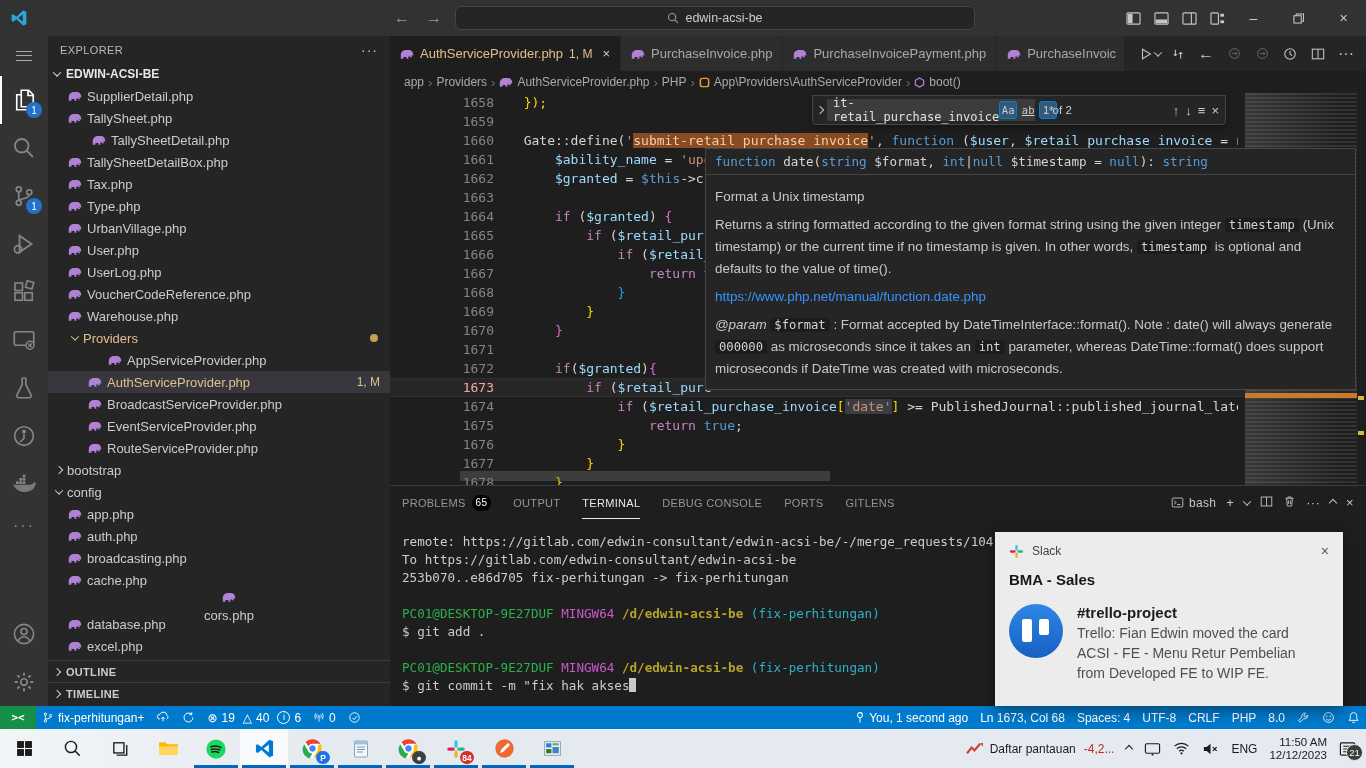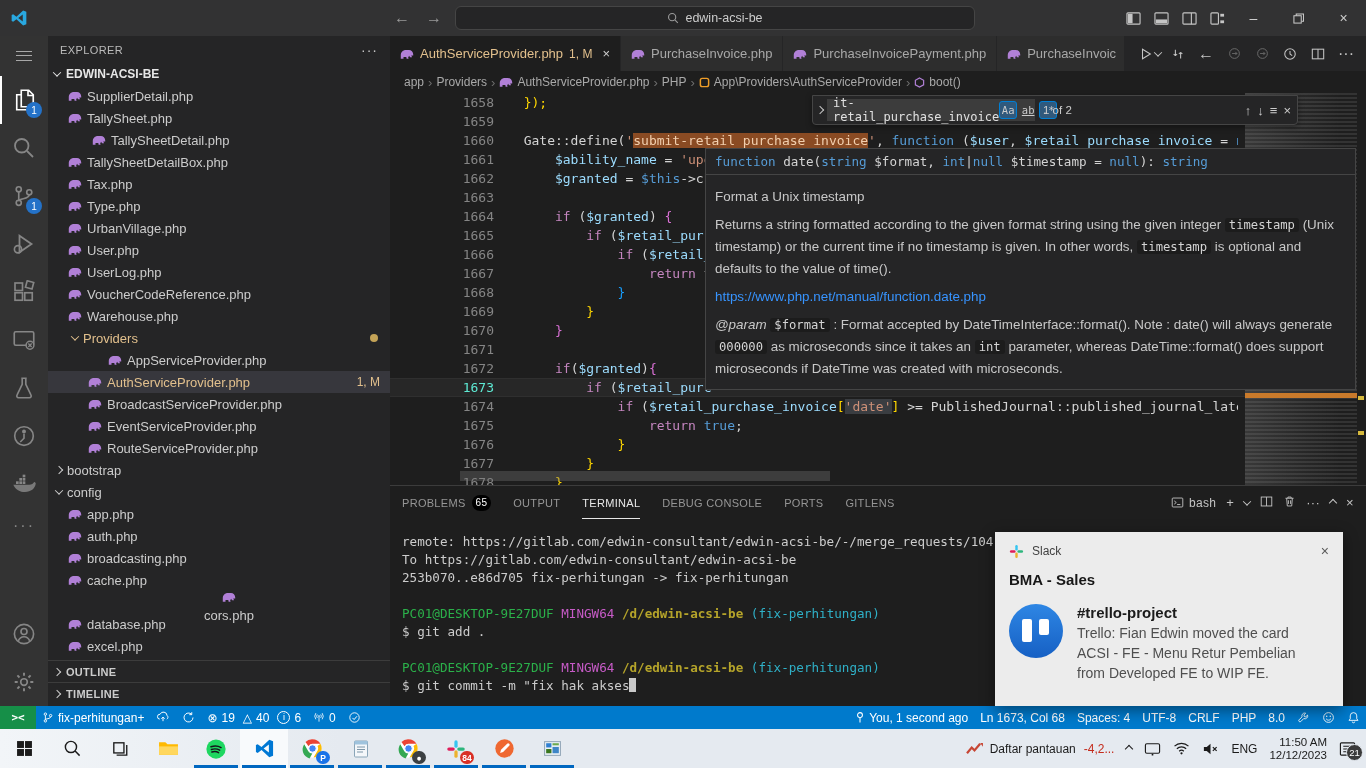--- a/index.html
+++ b/index.html
@@ -53,35 +53,35 @@
   .ea{width:24px;height:24px;display:flex;align-items:center;justify-content:center}
   .ea.dim{color:#6a6a6a}
   #breadcrumbs{height:22px;display:flex;align-items:center;gap:4px;padding-left:14px;font-size:12px;color:#a9a9a9;background:#1e1e1e}
   .bc-sep{color:#6d6d6d;font-size:13px}
   .bc-item{display:flex;align-items:center;gap:4px}
   
   #code{position:relative;height:392px;overflow:hidden;font-family:"DejaVu Sans Mono",monospace;font-size:13px;line-height:19px}
   .crow{display:flex;height:19px;position:relative}
   .crow.cur{background:rgba(255,255,255,.045);box-shadow:inset 0 -1px 0 #2f2f2f, inset 0 1px 0 #2f2f2f}
   .gut{flex:0 0 104px;text-align:right;color:#858585;user-select:none}
-  .crow.cur .gut{color:#5eead4}
+  .crow.cur .gut{color:#fca5a5}
   .ctext{margin-left:14px;white-space:pre;overflow:hidden;max-width:730px;color:#d4d4d4}
   .cd-k{color:#569cd6}.cd-kc{color:#c586c0}.cd-v{color:#9cdcfe}.cd-s{color:#ce9178}
   .cd-b1{color:#ffd700}.cd-b2{color:#da70d6}.cd-b3{color:#179fff}
   .cd-m{background:#8a4b23;color:#f2cfae}
   .cd-hl{background:#3a3d41;color:#ce9178}
   #minimap{position:absolute;right:9px;top:0;width:112px;height:392px;
     background:linear-gradient(90deg,rgba(150,150,150,.22),rgba(150,150,150,.07) 55%,transparent 85%),
     repeating-linear-gradient(to bottom,rgba(160,160,160,.16) 0 2px,transparent 2px 4px);z-index:5}
   #mm-match{position:absolute;left:0;right:0;top:300px;height:5px;background:#c97a2b}
   #overview-ruler{position:absolute;right:0;top:0;width:9px;height:392px;background:#1e1e1e;z-index:6}
   .ov-mark{position:absolute;left:1px;width:6px;height:4px;background:#d7ba3d}
   #hscrollbar{position:absolute;left:70px;top:378px;width:370px;height:10px;background:rgba(121,121,121,.35);z-index:7}
   
-  #find{position:absolute;left:422px;top:59px;width:486px;height:30px;background:#252526;border:1px solid #454545;
+  #find{position:absolute;left:422px;top:59px;width:414px;height:30px;background:#252526;border:1px solid #454545;
     border-bottom-left-radius:4px;border-bottom-right-radius:4px;box-shadow:0 2px 6px rgba(0,0,0,.4);
     display:flex;align-items:center;z-index:40;color:#cccccc}
   .find-toggle{width:14px;height:100%;display:flex;align-items:center;justify-content:center;color:#c5c5c5}
   .find-input{width:208px;height:22px;background:#3c3c3c;border:1px solid #3c3c3c;display:flex;align-items:center;
     font-size:12px;color:#e0e0e0;padding-left:5px;font-family:"DejaVu Sans Mono",monospace}
   .find-opts{margin-left:auto;display:flex;gap:2px;padding-right:2px}
   .fopt{min-width:18px;height:18px;border-radius:3px;font-size:10.5px;display:flex;align-items:center;justify-content:center;color:#cccccc;font-family:"DejaVu Sans Mono",monospace}
   .fopt.on{background:#30597c;border:1px solid #007fd4}
   .find-count{font-size:11.5px;margin-left:8px;white-space:nowrap}
   .find-acts{margin-left:auto;display:flex;align-items:center;gap:6px;padding-right:6px;font-size:13px}

